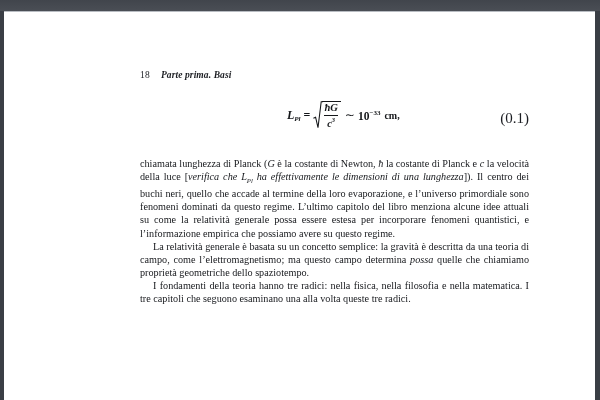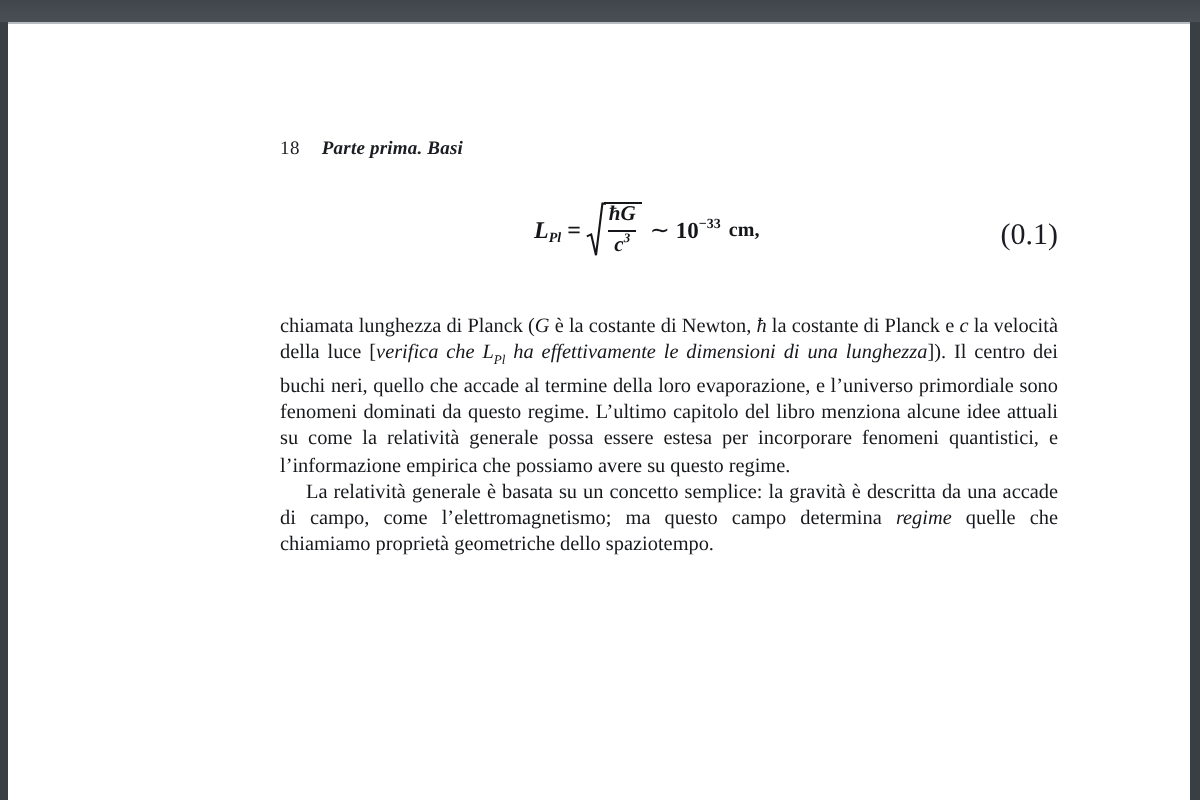--- a/index.html
+++ b/index.html
@@ -108,20 +108,21 @@
     display: flex;
     align-items: center;
     font-size: 11.5px;
     color: #141619;
     white-space: nowrap;
   }
   .eq-var {
     font-style: italic;
     font-weight: bold;
     font-size: 12px;
+    margin-left: 20px;
   }
   .eq-var sub {
     font-size: 7px;
     font-style: italic;
     font-weight: bold;
     vertical-align: -2px;
   }
   .eq-eq {
     margin: 0 3px 0 3px;
     font-weight: bold;
@@ -274,18 +275,19 @@
           <span class="eq-pow"><span>10</span><sup>−33</sup></span>
 
           <span class="eq-unit">cm,</span>
         </div>
 
         <div id="equation-number">(0.1)</div>
       </div>
 
       <div id="body-text">
           <p><span>chiamata lunghezza di Planck (</span><span class="mathvar">G</span><span> è la costante di Newton, </span><span class="mathvar">ħ</span><span> la costante di Planck e </span><span class="mathvar">c</span><span> la velocità della luce [</span><span class="it">verifica che </span><span class="mathvar it">L<sub>Pl</sub></span><span class="it"> ha effettivamente le dimensioni di una lunghezza</span><span>]). Il centro dei buchi neri, quello che accade al termine della loro evaporazione, e l’universo primordiale sono fenomeni dominati da questo regime. L’ultimo capitolo del libro menziona alcune idee attuali su come la relatività generale possa essere estesa per incorporare fenomeni quantistici, e l’informazione empirica che possiamo avere su questo regime.</span></p>
-          <p class="indent"><span>La relatività generale è basata su un concetto semplice: la gravità è descritta da una accade di campo, come l’elettromagnetismo; ma questo campo determina </span><span class="it">regime</span><span> quelle che chiamiamo proprietà geometriche dello spaziotempo.</span></p>
+          <p class="indent"><span>La relatività generale è basata su un concetto semplice: la gravità è descritta da una teoria di campo, come l’elettromagnetismo; ma questo campo determina </span><span class="it">possa</span><span> quelle che chiamiamo proprietà geometriche dello spaziotempo.</span></p>
+          <p class="indent"><span>I fondamenti della teoria hanno tre radici: nella fisica, nella filosofia e nella matematica. I tre capitoli che seguono esaminano una alla volta queste tre radici.</span></p>
         </div>
 
     </div>
   </div>
 </div>
 
 </body></html>

